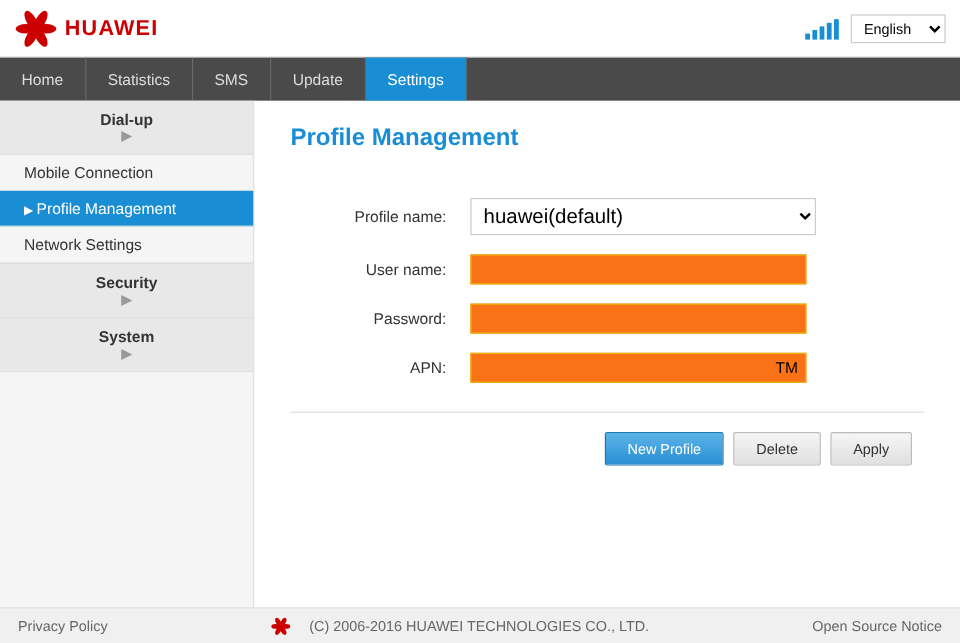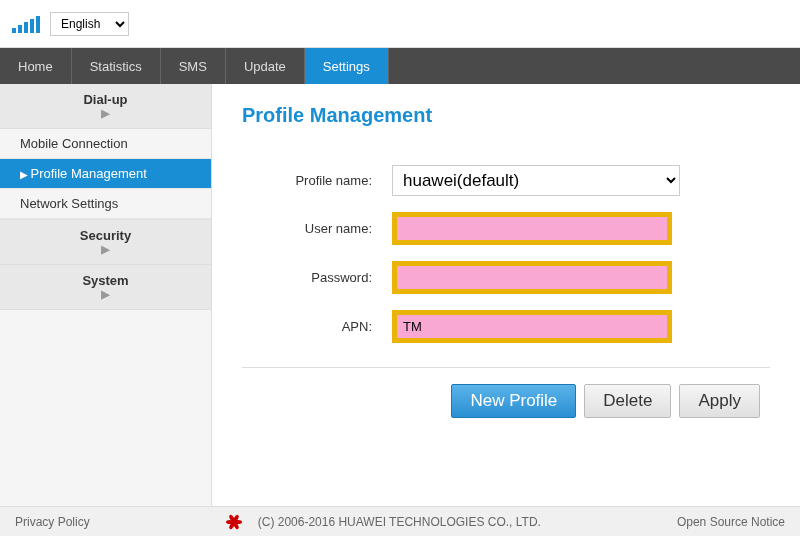--- a/index.html
+++ b/index.html
@@ -159,23 +159,24 @@
     .form-label {
       text-align: right;
       width: 140px;
       color: #333;
       font-size: 13px;
       white-space: nowrap;
     }
     .form-control {
       width: 280px;
       padding: 4px 6px;
-      border: 5px solid #eab308;
-      font-size: 13px;
-      background: #f9a8d4;
+      border: 1px solid #eab308;
+      font-size: 13px;
+      background: #f97316;
+      text-align: right;
     }
     .form-select {
       width: 288px;
       padding: 4px 6px;
       border: 1px solid #ccc;
       font-size: 17px;
       background: #fff;
       cursor: pointer;
     }
     .divider {
@@ -185,21 +186,21 @@
     }
     .button-row {
       display: flex;
       gap: 8px;
       justify-content: flex-end;
       margin-top: 10px;
       padding-right: 10px;
     }
     .btn {
       padding: 6px 18px;
-      font-size: 17px;
+      font-size: 12px;
       cursor: pointer;
       border: 1px solid #bbb;
       background: linear-gradient(to bottom, #f5f5f5, #e0e0e0);
       color: #333;
       border-radius: 2px;
     }
     .btn-primary {
       background: linear-gradient(to bottom, #5bb3e8, #2a8fd4);
       color: #fff;
       border: 1px solid #1a7ab8;
@@ -224,20 +225,32 @@
     }
     .footer-logo-icon {
       width: 16px;
       height: 16px;
     }
   </style>
 </head>
 <body>
 
 <div class="top-bar">
+  <div class="logo-area huawei-logo">
+
+    <svg class="logo-icon" viewBox="0 0 36 36" xmlns="http://www.w3.org/2000/svg">
+      <ellipse cx="18" cy="10" rx="4" ry="9" fill="#c00" transform="rotate(-30 18 18)"></ellipse>
+      <ellipse cx="18" cy="10" rx="4" ry="9" fill="#c00" transform="rotate(30 18 18)"></ellipse>
+      <ellipse cx="18" cy="10" rx="4" ry="9" fill="#c00" transform="rotate(90 18 18)"></ellipse>
+      <ellipse cx="18" cy="10" rx="4" ry="9" fill="#c00" transform="rotate(150 18 18)"></ellipse>
+      <ellipse cx="18" cy="10" rx="4" ry="9" fill="#c00" transform="rotate(210 18 18)"></ellipse>
+      <ellipse cx="18" cy="10" rx="4" ry="9" fill="#c00" transform="rotate(270 18 18)"></ellipse>
+    </svg>
+    <span class="logo-text">HUAWEI</span>
+  </div>
   <div class="top-right">
     <div class="signal-bars">
       <div class="signal-bar" style="height:5px;"></div>
       <div class="signal-bar" style="height:8px;"></div>
       <div class="signal-bar" style="height:11px;"></div>
       <div class="signal-bar" style="height:14px;"></div>
       <div class="signal-bar" style="height:17px;"></div>
     </div>
     <select class="lang-select">
       <option>English</option>

